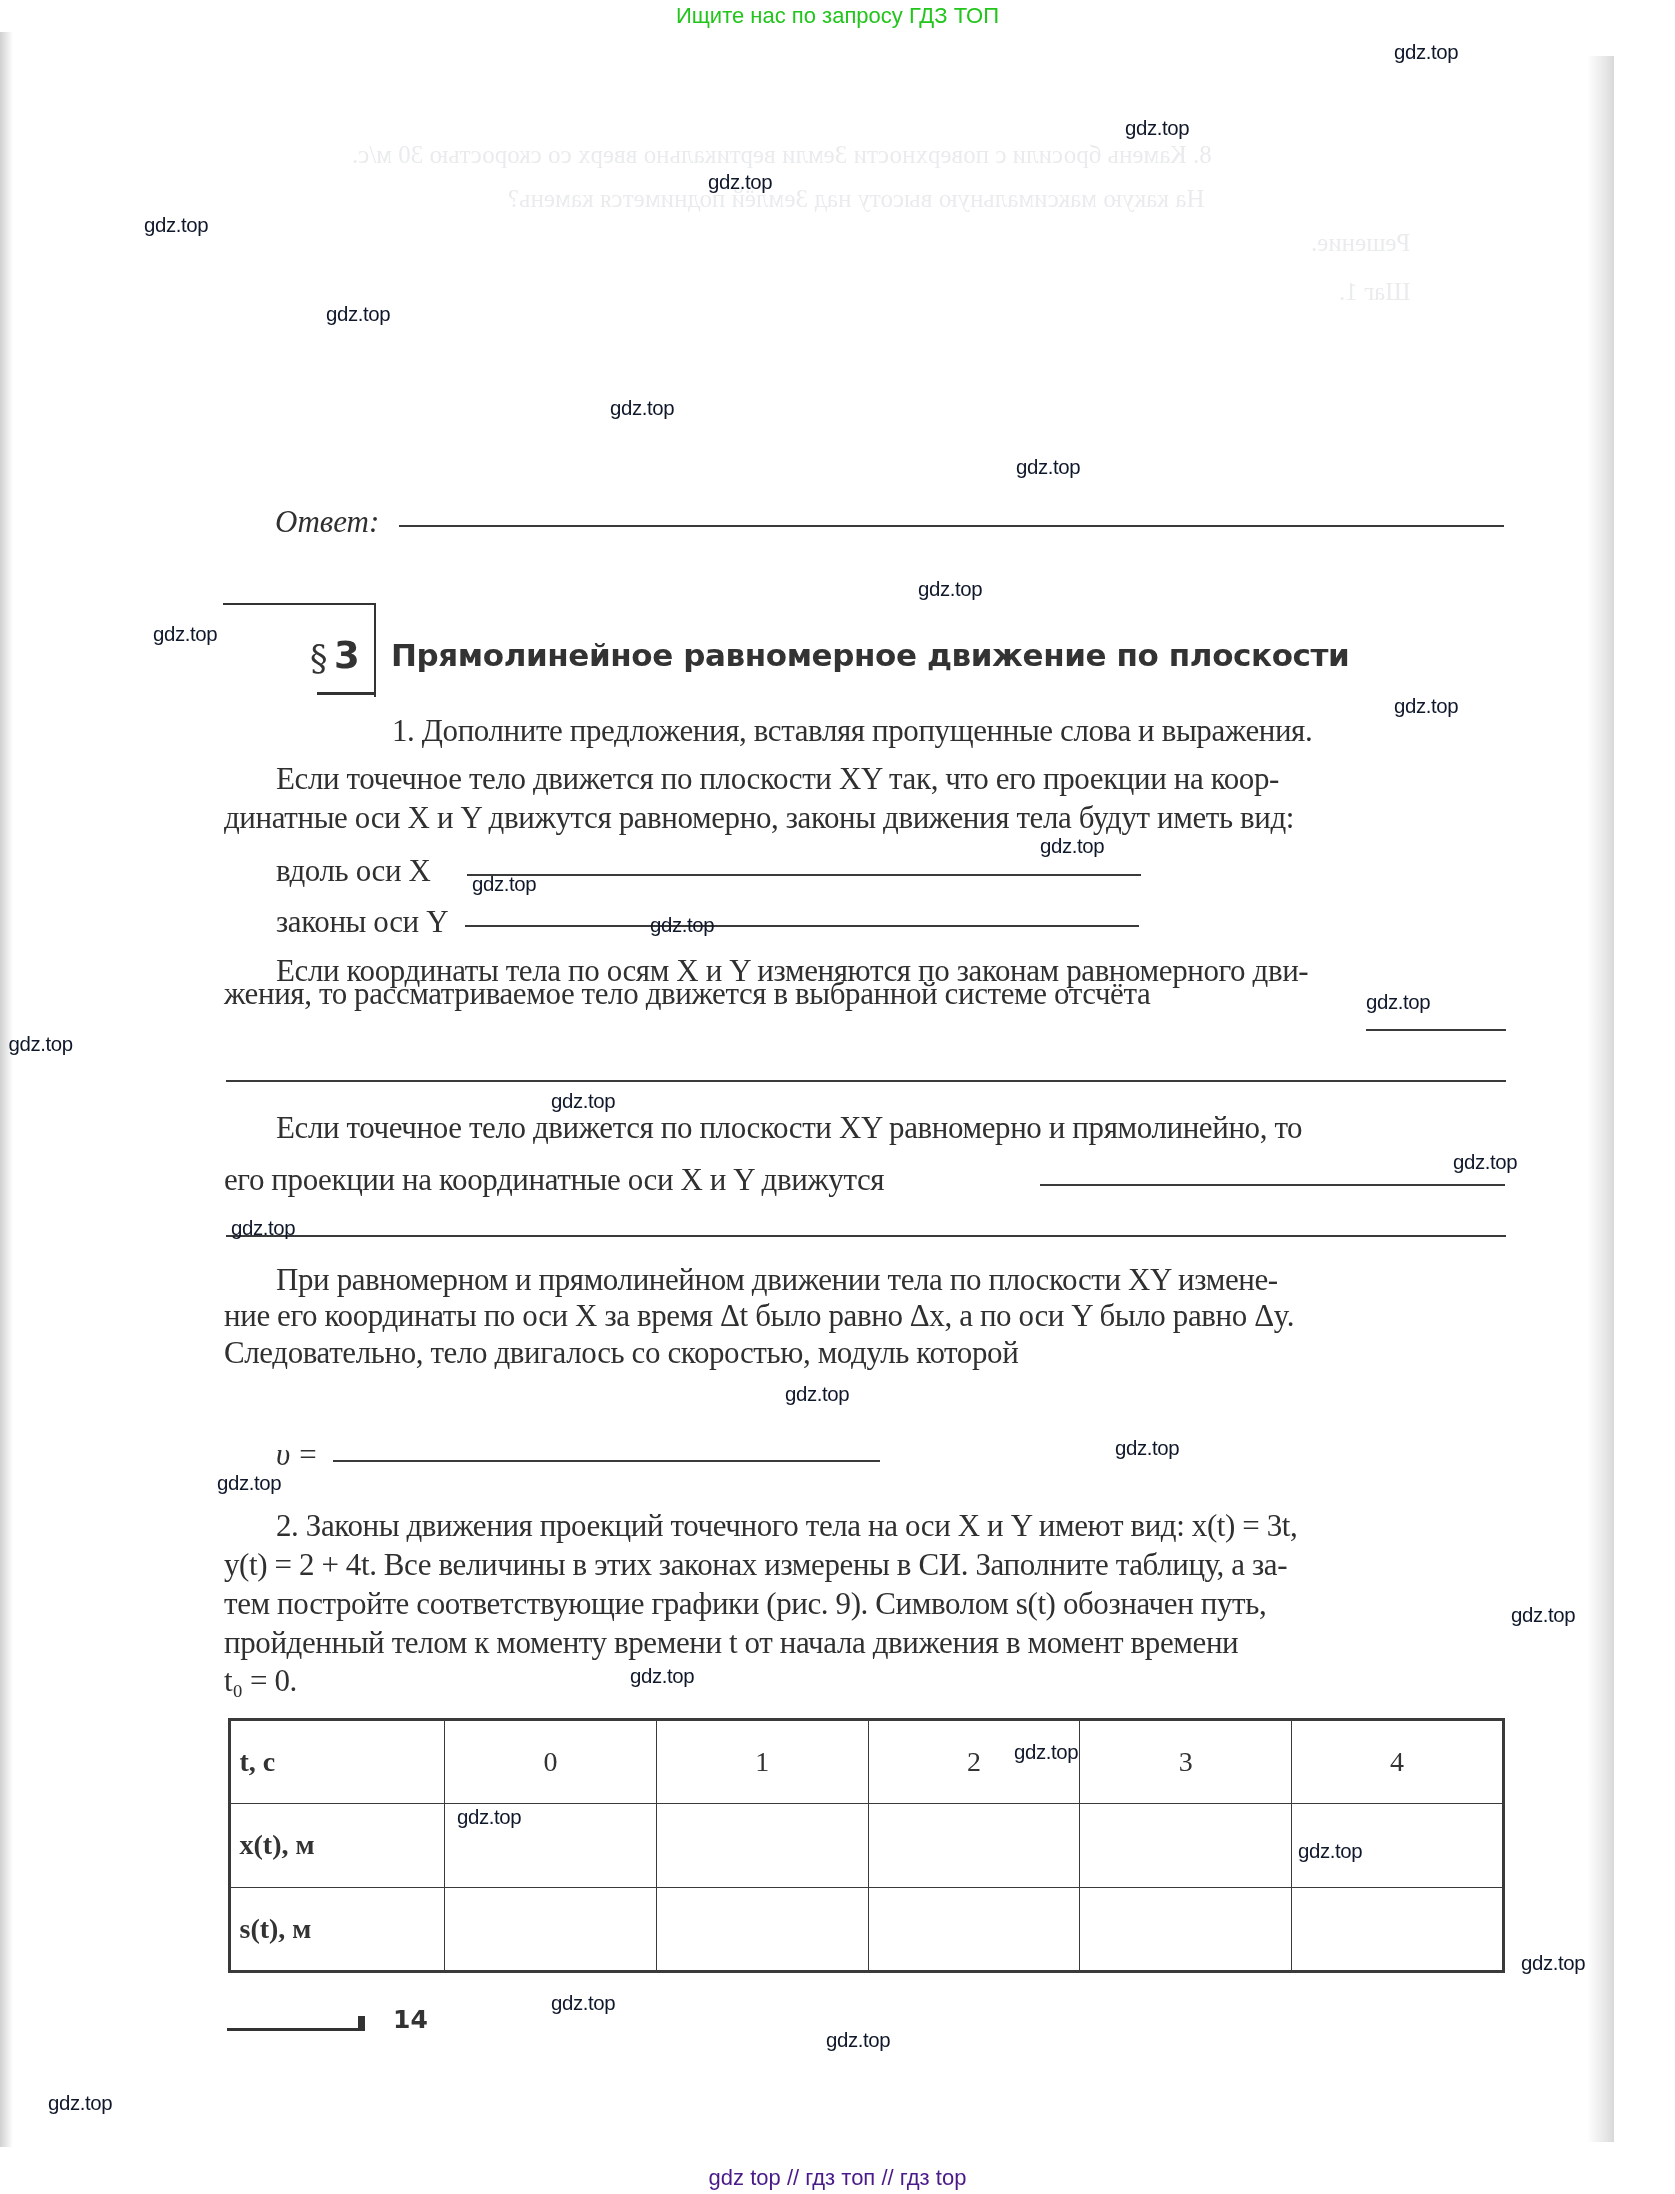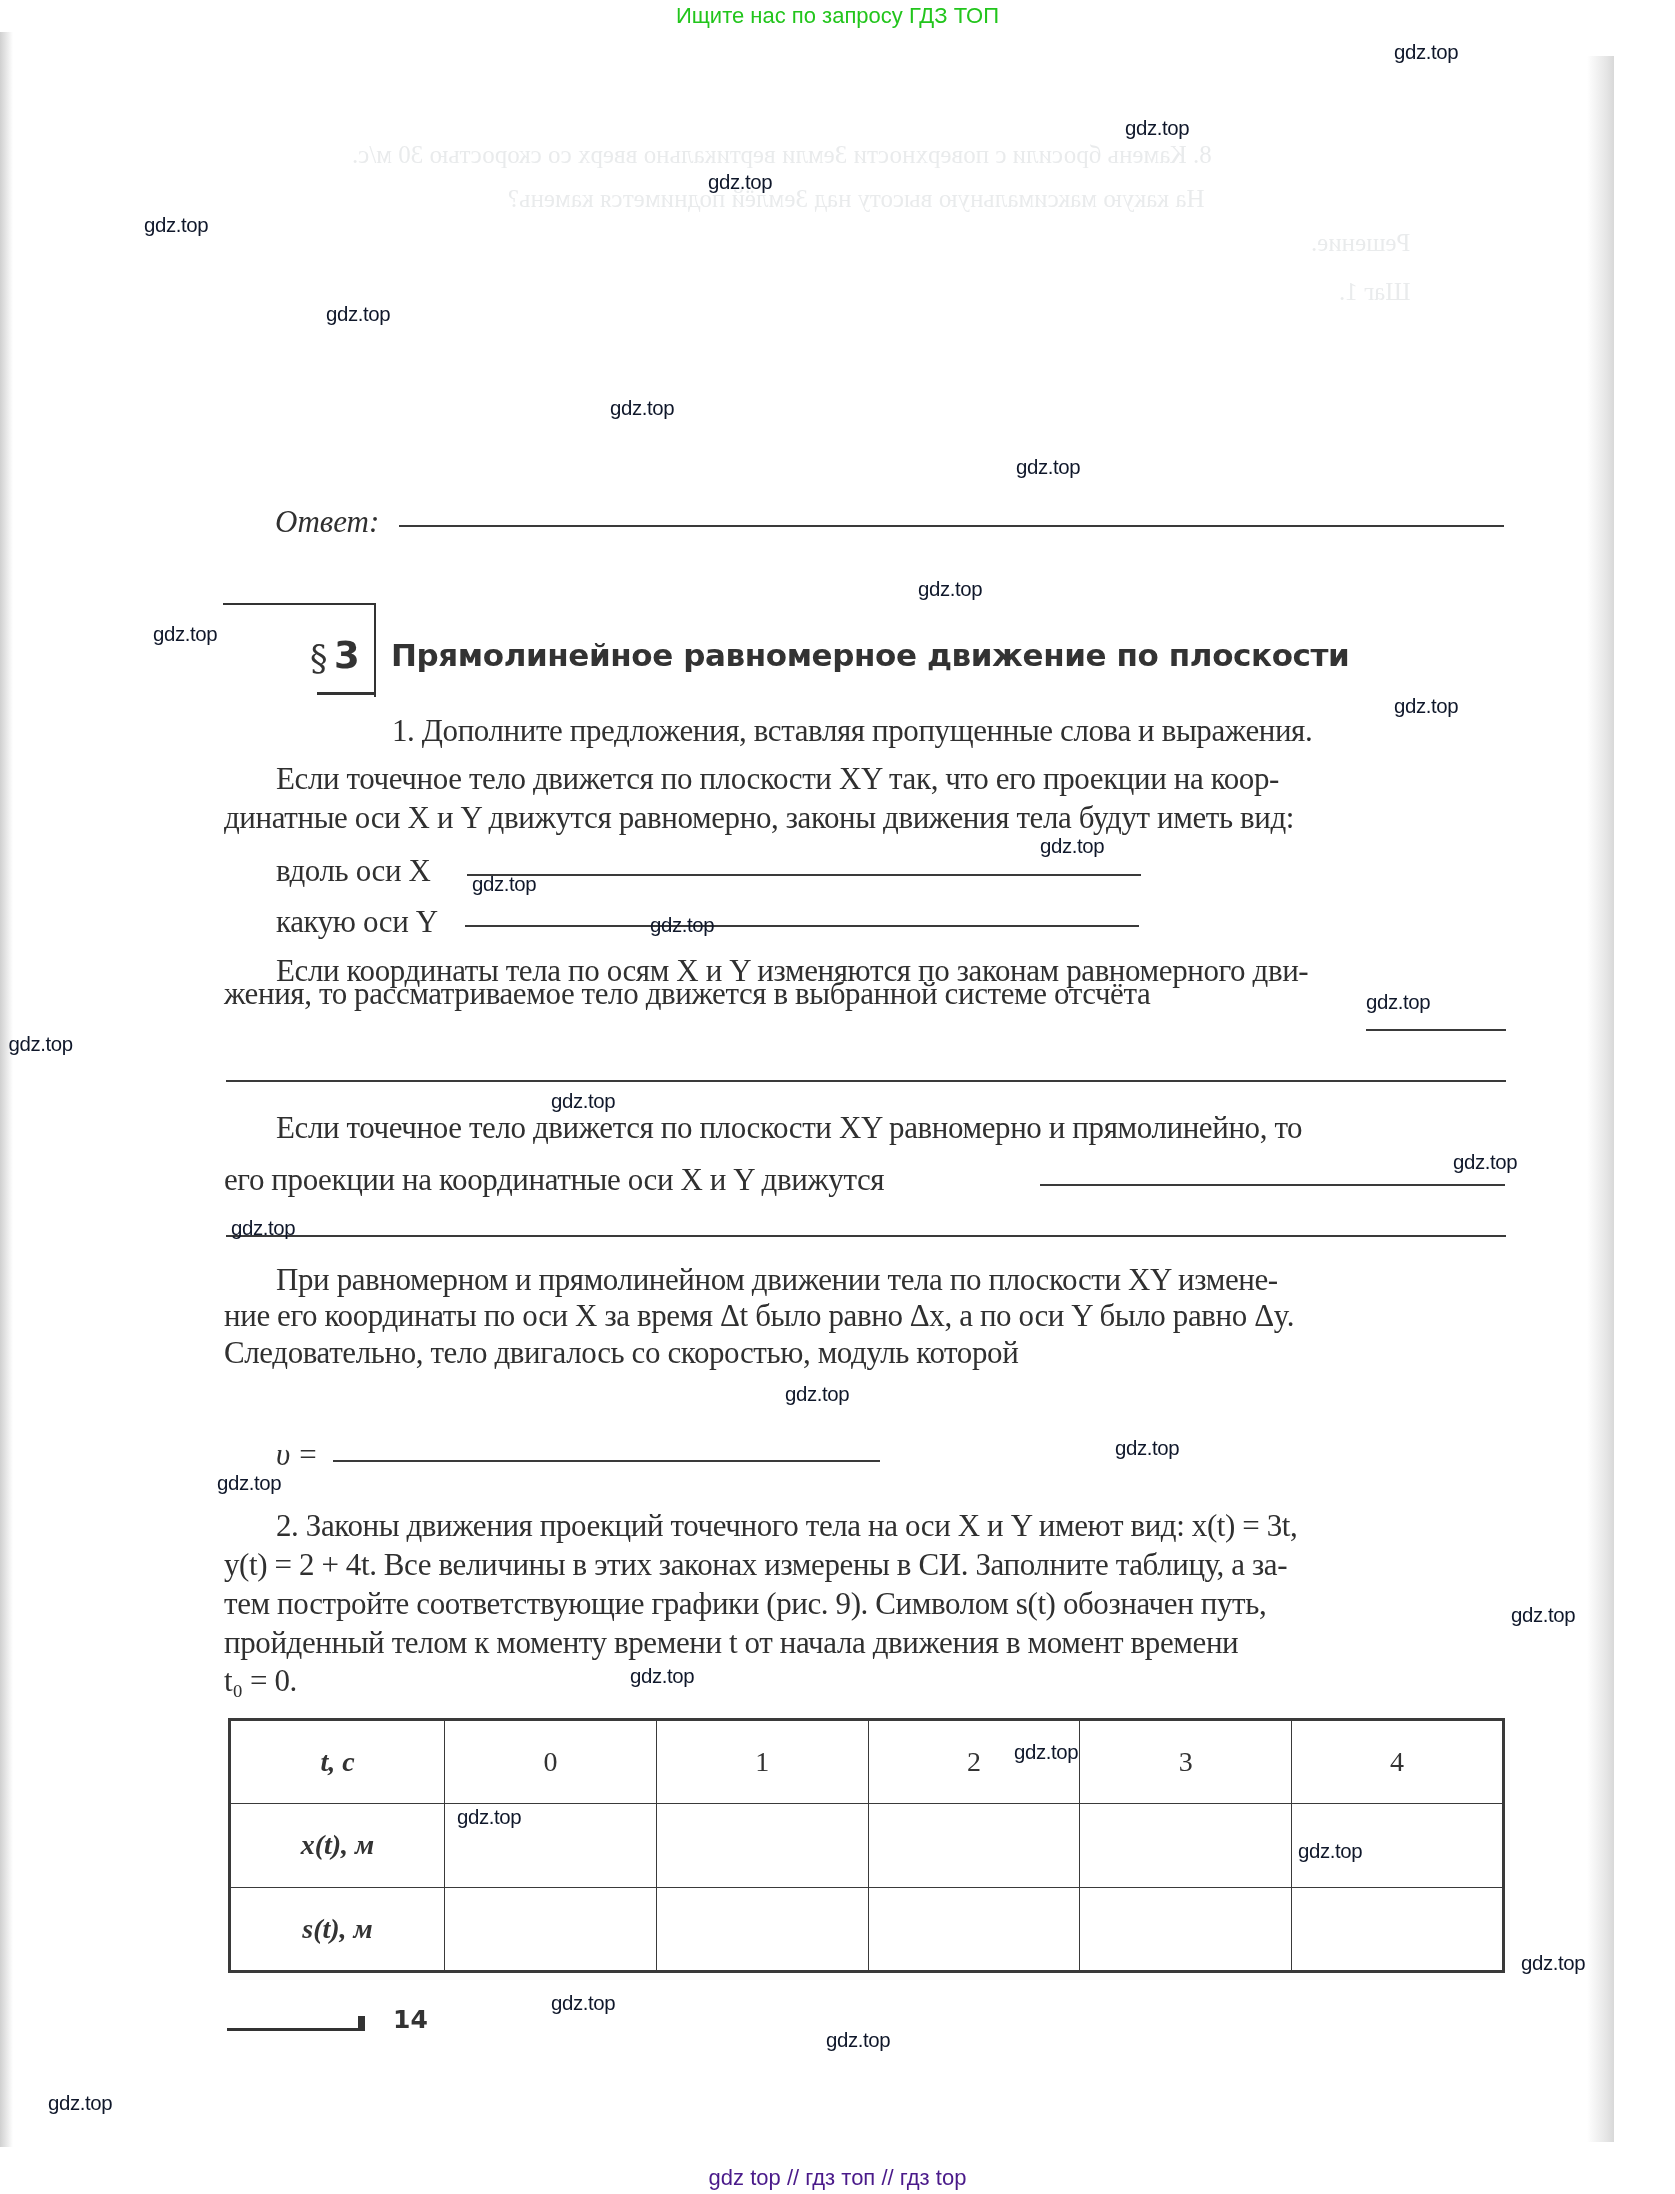--- a/index.html
+++ b/index.html
@@ -71,21 +71,21 @@
   table.grid {
     position: absolute; left: 228px; top: 1718px; width: 1277px; height: 255px;
     border-collapse: collapse; border-top: 3.5px solid #3a3a3a; border-bottom: 3.5px solid #3a3a3a;
     table-layout: fixed;
   }
   table.grid td {
     border: 1.4px solid #3a3a3a; font-family: "Liberation Serif", serif; font-size: 28px;
     color: #333; padding: 0 8.5px; height: 61px;
   }
   table.grid tr.hdr td { text-align: center; }
-  table.grid tr td:first-child { text-align: center; font-weight: bold; font-style: italic; width: 196px; border-left: 3.5px solid #3a3a3a; }
+  table.grid tr td:first-child { text-align: left; font-weight: bold; width: 196px; border-left: 3.5px solid #3a3a3a; }
   table.grid tr td:last-child { border-right: 3.5px solid #3a3a3a; }
   table.grid tr.hdr td:first-child { font-weight: bold; }
   .pg-num {
     position: absolute; left: 393px; top: 2005px; font-family: "DejaVu Sans", sans-serif;
     font-weight: bold; font-size: 25px; color: #333;
   }
   .pg-bar { position: absolute; left: 227px; top: 2028px; width: 134px; height: 2.8px; background:#333; }
   .pg-notch { position: absolute; left: 358px; top: 2016px; width: 7px; height: 15px; background:#333; }
   .footer {
     position: absolute; left: 0; top: 2165px; width: 1675px; text-align: center;
@@ -114,21 +114,21 @@
 <div class="sec-sym">§</div>
 <div class="sec-num">3</div>
 <div class="sec-title">Прямолинейное равномерное движение по плоскости</div>
 
 <div class="text" style="left:392px;top:713px;">1. Дополните предложения, вставляя пропущенные слова и выражения.</div>
 <div class="text" style="left:276px;top:761px;">Если точечное тело движется по плоскости XY так, что его проекции на коор-</div>
 <div class="text" style="left:224px;top:800px;">динатные оси X и Y движутся равномерно, законы движения тела будут иметь вид:</div>
 
 <div class="text" style="left:276px;top:853px;">вдоль оси X</div>
 <div class="line" style="left:467px;top:874px;width:674px;"></div>
-<div class="text" style="left:276px;top:904px;">какую оси Y</div>
+<div class="text" style="left:276px;top:904px;">законы оси Y</div>
 <div class="line" style="left:465px;top:925px;width:674px;"></div>
 
 <div class="text" style="left:276px;top:953px;">Если координаты тела по осям X и Y изменяются по законам равномерного дви-</div>
 <div class="text" style="left:224px;top:976px;">жения, то рассматриваемое тело движется в выбранной системе отсчёта</div>
 <div class="line" style="left:1366px;top:1029px;width:140px;"></div>
 <div class="line" style="left:226px;top:1080px;width:1280px;"></div>
 
 <div class="text" style="left:276px;top:1110px;">Если точечное тело движется по плоскости XY равномерно и прямолинейно, то</div>
 <div class="text" style="left:224px;top:1162px;">его проекции на координатные оси X и Y движутся</div>
 <div class="line" style="left:1040px;top:1184px;width:465px;"></div>

